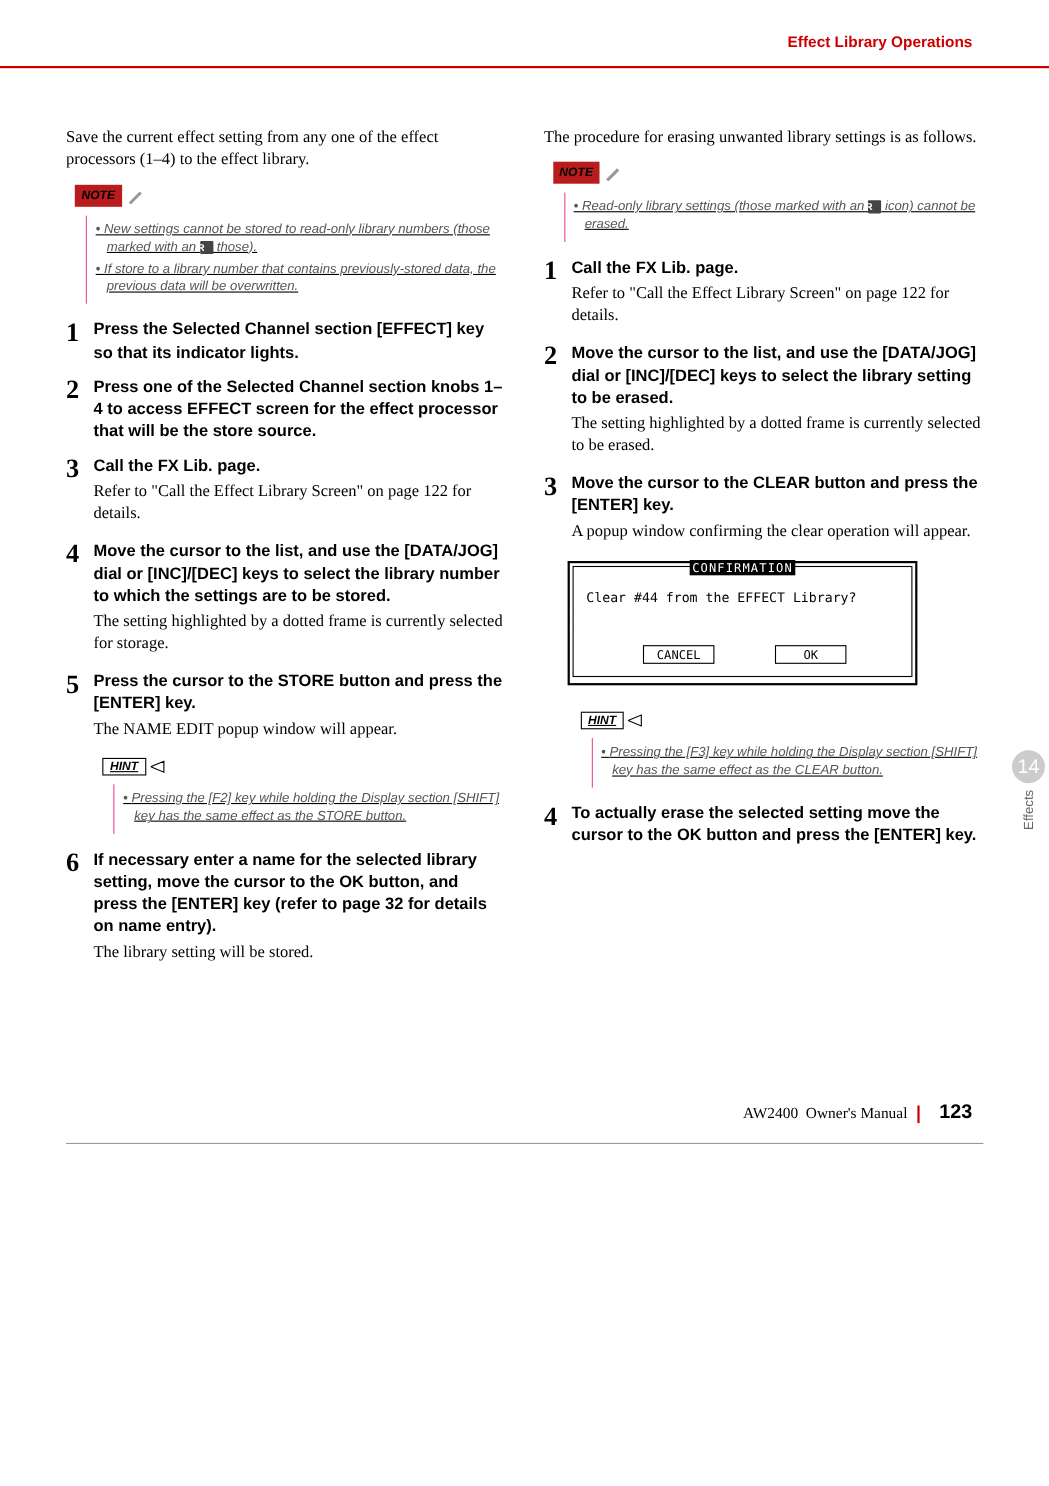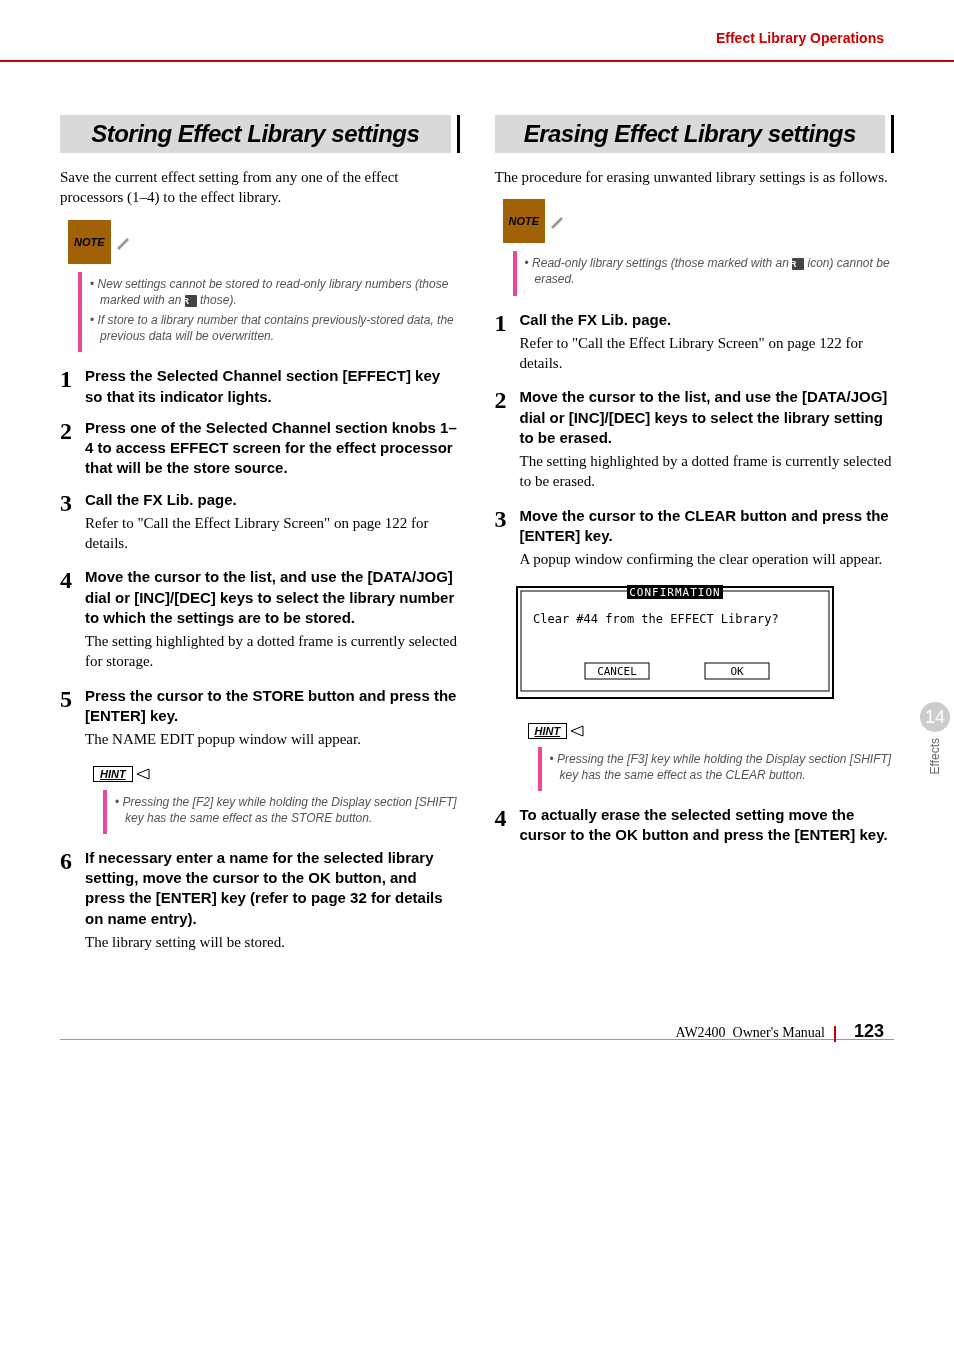--- a/index.html
+++ b/index.html
@@ -10,59 +10,56 @@
 
   .content { display: flex; gap: 35px; margin-top: 85px; }
   .col { width: 400px; }
 
   .section-title-wrap { border-right: 3px solid #000; padding-right: 6px; margin-bottom: 14px; }
   .section-title { background: #d9d9d9; font: bold italic 24px Arial, Helvetica, sans-serif; letter-spacing: -0.5px; text-align: center; padding: 5px 6px; }
 
   .intro { font: 15px/1.35 "Times New Roman", serif; margin-bottom: 12px; }
 
   .note-tag, .hint-tag { display: inline-block; margin-left: 8px; margin-bottom: 8px; }
-  .note-tag .bar { display: inline-block; background: #a16207; font: bold italic 11px Arial; padding: 16px 6px; vertical-align: middle; }
+  .note-tag .bar { display: inline-block; background: #b91c1c; font: bold italic 11px Arial; padding: 4px 6px; vertical-align: middle; }
   .note-tag svg, .hint-tag svg { vertical-align: middle; }
   .hint-tag .bar { display: inline-block; border: 1px solid #000; font: bold italic 11px Arial; padding: 1px 6px; vertical-align: middle; text-decoration: underline; }
 
-  .callouts { border-left: 4px solid #ec4899; margin: 0 0 14px 18px; padding: 4px 0 4px 6px; }
+  .callouts { border-left: 1px solid #ec4899; margin: 0 0 14px 18px; padding: 4px 0 4px 6px; text-decoration: underline; }
   .callouts li { list-style: none; font: italic 12px/1.35 Arial, Helvetica, sans-serif; color: #555; padding-left: 12px; text-indent: -10px; margin-bottom: 4px; }
   .callouts li::before { content: "• "; font-style: normal; }
   .r-icon { display: inline-block; width: 12px; height: 12px; background: #444; color: #fff; font: bold 9px/12px Arial; text-align: center; border-radius: 1px; font-style: normal; }
 
   .step { display: flex; margin-bottom: 8px; }
   .step-num { font: bold 24px "Times New Roman", serif; width: 25px; flex: none; line-height: 1; padding-top: 1px; }
   .step-body { flex: 1; }
   .step-head { font: bold 15px/1.35 Arial, Helvetica, sans-serif; margin-bottom: 3px; }
   .step-text { font: 15px/1.35 "Times New Roman", serif; margin-bottom: 6px; }
 
   .confirm-box { margin: 10px auto 16px 20px; }
 
-  .side-tab { position: absolute; right: 0; top: 702px; width: 38px; }
+  .side-tab { position: absolute; right: 0; top: 682px; width: 38px; }
   .chip { width: 30px; height: 30px; border-radius: 50%; background: #ccc; color: #fff; font: 18px/30px Arial; text-align: center; margin: 0 auto 6px; }
   .chip-label { writing-mode: vertical-rl; transform: rotate(180deg); font: 12px Arial; color: #666; margin: 0 auto; }
 
-  .footer { position: absolute; bottom: 28px; right: 70px; font: 14px/1 "Times New Roman", serif; text-align: center; }
+  .footer { position: absolute; bottom: 49px; right: 70px; font: 14px/1 "Times New Roman", serif; text-align: center; }
   .footer .pg { font: bold 18px Arial; margin-left: 8px; }
   .footer-rule { position: absolute; bottom: 30px; left: 60px; right: 60px; height: 1px; background: #999; }
   .footer-tick { display: inline-block; width: 2px; height: 16px; background: #c00; vertical-align: middle; margin: 0 6px; }
 </style>
 </head>
 <body>
 
 <div class="page">
   <div class="running-head">Effect Library Operations</div>
   <div class="red-rule"></div>
 
   <div class="content">
 
     <div class="col">
-      <div class="section-title-wrap">
-        <div class="section-title">Storing Effect Library settings</div>
-      </div>
       <p class="intro">Save the current effect setting from any one of the effect processors (1–4) to the effect library.</p>
 
       <div class="note-tag">
         <span class="bar">NOTE</span>
         <svg width="16" height="16">
             <path d="M2 14 L12 4 L14 6 L4 16 Z" fill="#999"></path>
           </svg>
       </div>
       <ul class="callouts">
         <li><span>New settings cannot be stored to read-only library numbers (those marked with an </span><span class="r-icon">R</span><span> those).</span></li>
@@ -118,23 +115,20 @@
       <div class="step">
         <div class="step-num">6</div>
         <div class="step-body">
           <div class="step-head">If necessary enter a name for the selected library setting, move the cursor to the OK button, and press the [ENTER] key (refer to page 32 for details on name entry).</div>
           <div class="step-text">The library setting will be stored.</div>
         </div>
       </div>
     </div>
 
     <div class="col">
-      <div class="section-title-wrap">
-        <div class="section-title">Erasing Effect Library settings</div>
-      </div>
       <p class="intro">The procedure for erasing unwanted library settings is as follows.</p>
 
       <div class="note-tag">
         <span class="bar">NOTE</span>
         <svg width="16" height="16">
             <path d="M2 14 L12 4 L14 6 L4 16 Z" fill="#999"></path>
           </svg>
       </div>
       <ul class="callouts">
         <li><span>Read-only library settings (those marked with an </span><span class="r-icon">R</span><span> icon) cannot be erased.</span></li>

